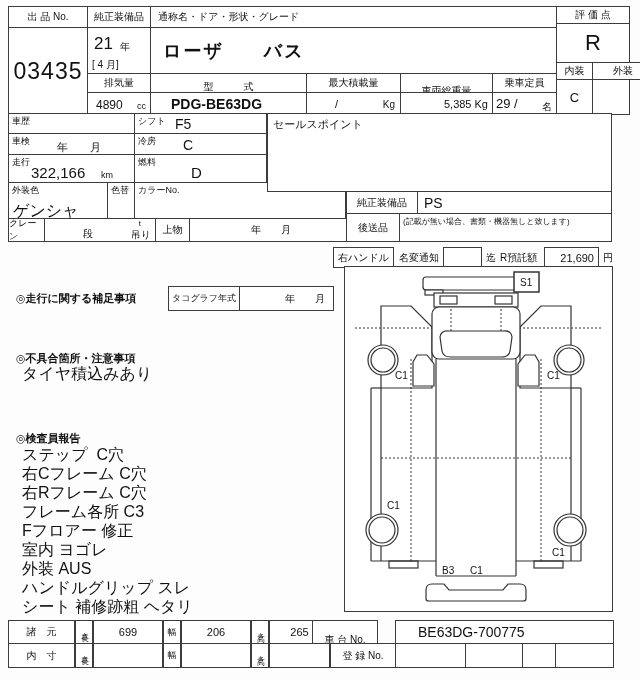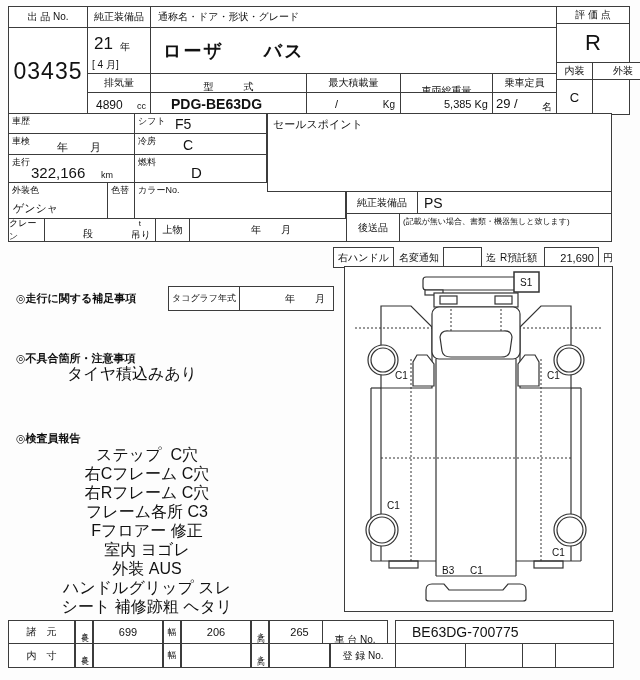--- a/index.html
+++ b/index.html
@@ -1,20 +1,20 @@
 <!DOCTYPE html>
 <html><head>
 <meta charset="utf-8">
 <style>
   :root { --bc:#3c3c3c; --tc:#111; }
   html,body { margin:0; padding:0; }
   body { background:#fcfcfc; font-family:"Liberation Sans","DejaVu Sans",sans-serif; color:var(--tc); }
   .sheet { position:relative; width:640px; height:680px; background:#fdfdfd; overflow:hidden; }
   .cell { position:absolute; box-sizing:border-box; border:1px solid var(--bc); background:#fff; font-size:10px; color:var(--tc); overflow:hidden; }
-  .txt  { position:absolute; white-space:pre; color:var(--tc);text-align:center; }
+  .txt  { position:absolute; white-space:pre; color:var(--tc); }
   .c    { display:flex; align-items:center; justify-content:center; }
   .mini { position:absolute; top:1px; left:3px; font-size:9px; white-space:pre; }
   .vlab { writing-mode:vertical-rl; text-orientation:upright; font-size:8px; line-height:1; letter-spacing:-1px; }
   .list div { font-size:16px; line-height:19px; white-space:pre; }
   svg text { font-family:"Liberation Sans","DejaVu Sans",sans-serif; }
 </style>
 </head>
 <body>
 
 <div class="sheet">
@@ -85,21 +85,21 @@
     <span class="txt" style="left:22px;top:9px;font-size:15px">322,166</span>
     <span class="txt" style="left:92px;top:15px;font-size:9px">km</span>
   </div>
   <div class="cell" style="left:134px;top:154px;width:133px;height:29px">
     <span class="mini">燃料</span>
     <span class="txt" style="left:56px;top:9px;font-size:15px">D</span>
   </div>
 
   <div class="cell" style="left:8px;top:182px;width:100px;height:37px">
     <span class="mini">外装色</span>
-    <span class="txt" style="left:4px;top:18px;font-size:11px">ゲンシャ</span>
+    <span class="txt" style="left:4px;top:18px;font-size:16px">ゲンシャ</span>
   </div>
   <div class="cell" style="left:107px;top:182px;width:28px;height:37px">
     <span class="mini">色替</span>
   </div>
   <div class="cell" style="left:134px;top:182px;width:212px;height:37px">
     <span class="mini">カラーNo.</span>
   </div>
 
   <div class="cell c" style="left:8px;top:218px;width:37px;height:24px;font-size:9px">クレーン</div>
   <div class="cell" style="left:44px;top:218px;width:112px;height:24px">
@@ -212,22 +212,22 @@
   <div class="cell c" style="left:75px;top:620px;width:18px;height:24px">
       <span class="vlab">長さ</span>
     </div>
   <div class="cell c" style="left:93px;top:620px;width:70px;height:24px;font-size:11px">699</div>
   <div class="cell c" style="left:163px;top:620px;width:18px;height:24px;font-size:9px">幅</div>
   <div class="cell c" style="left:181px;top:620px;width:70px;height:24px;font-size:11px">206</div>
   <div class="cell c" style="left:251px;top:620px;width:18px;height:24px">
       <span class="vlab">高さ</span>
     </div>
   <div class="cell c" style="left:269px;top:620px;width:61px;height:24px;font-size:11px">265</div>
-  <div class="cell c" style="left:322px;top:620px;width:66px;height:40px">車 台 No.</div>
-  <div class="cell" style="left:395px;top:620px;width:219px;height:24px;display:flex;align-items:center;padding-left:16px;font-size:14px">BE63DG-700775</div>
+  <div class="cell c" style="left:312px;top:620px;width:66px;height:40px">車 台 No.</div>
+  <div class="cell" style="left:395px;top:620px;width:219px;height:24px;display:flex;align-items:center;padding-left:22px;font-size:14px">BE63DG-700775</div>
 
   <div class="cell c" style="left:8px;top:643px;width:67px;height:25px">内　寸</div>
   <div class="cell c" style="left:75px;top:643px;width:18px;height:25px">
       <span class="vlab">長さ</span>
     </div>
   <div class="cell" style="left:93px;top:643px;width:70px;height:25px"></div>
   <div class="cell c" style="left:163px;top:643px;width:18px;height:25px;font-size:9px">幅</div>
   <div class="cell" style="left:181px;top:643px;width:70px;height:25px"></div>
   <div class="cell c" style="left:251px;top:643px;width:18px;height:25px">
       <span class="vlab">高さ</span>

